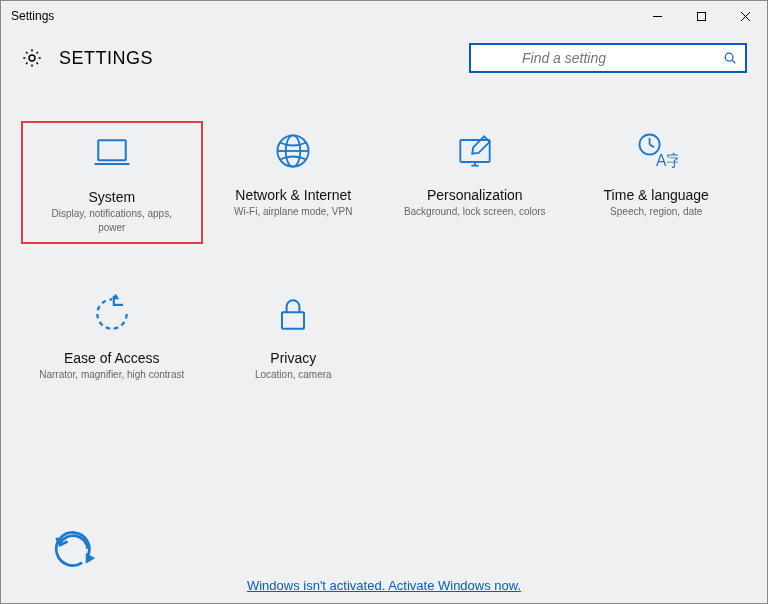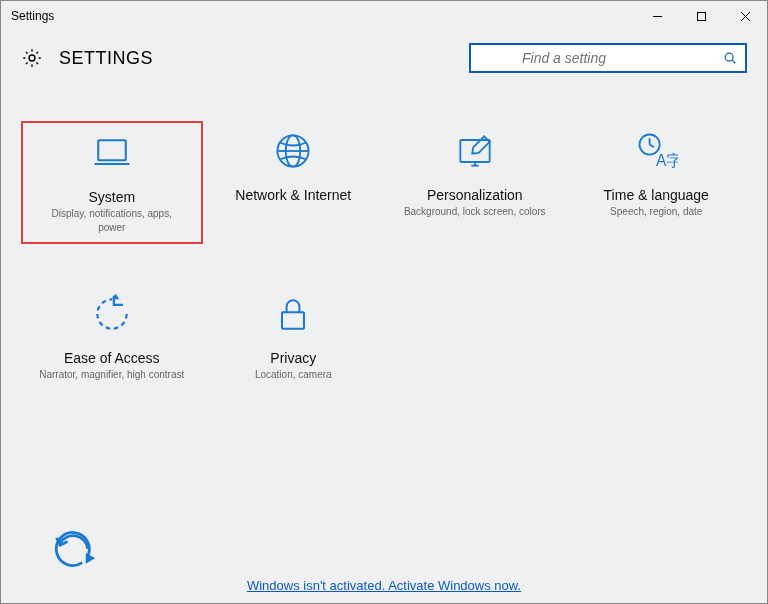--- a/index.html
+++ b/index.html
@@ -157,20 +157,21 @@
     <div class="tile-icon">
       <svg viewBox="0 0 48 48" width="44" height="44" fill="none" stroke="currentColor" stroke-width="2">
         <circle cx="24" cy="24" r="17"></circle>
         <ellipse cx="24" cy="24" rx="8" ry="17"></ellipse>
         <line x1="7" y1="24" x2="41" y2="24"></line>
         <path d="M10 15 Q24 21 38 15"></path>
           <path d="M10 33 Q24 27 38 33"></path>
       </svg>
     </div>
     <div class="tile-title">Network &amp; Internet</div>
+    <div class="tile-desc">Wi-Fi, airplane mode, VPN</div>
   </div>
 
   <div class="tile">
     <div class="tile-icon">
       <svg viewBox="0 0 48 48" width="44" height="44" fill="none" stroke="currentColor" stroke-width="2">
         <rect x="8" y="12" width="32" height="24" rx="1"></rect>
         <line x1="20" y1="40" x2="28" y2="40"></line>
           <line x1="24" y1="36" x2="24" y2="40"></line>
         <path d="M34 8 l6 6 -12 12 -7 1 1-7 z"></path>
       </svg>

